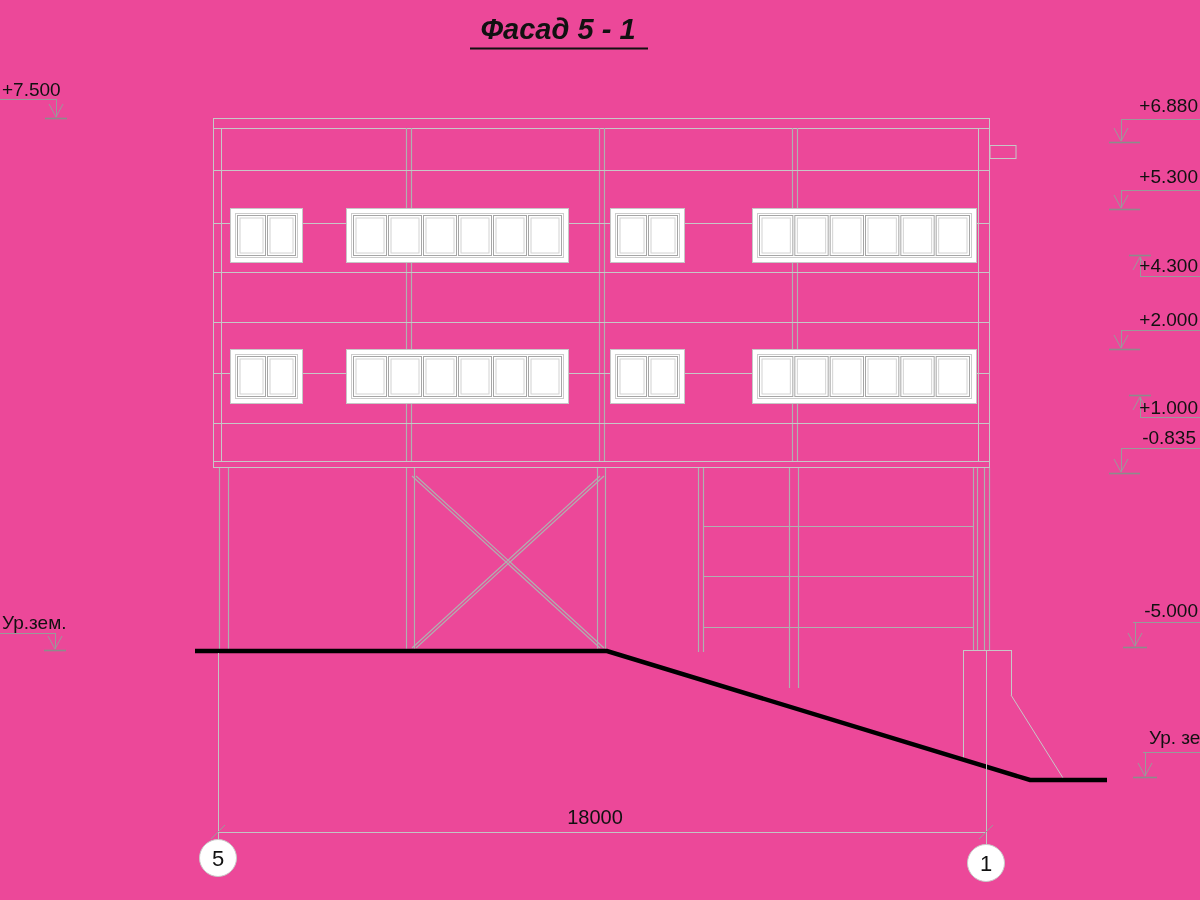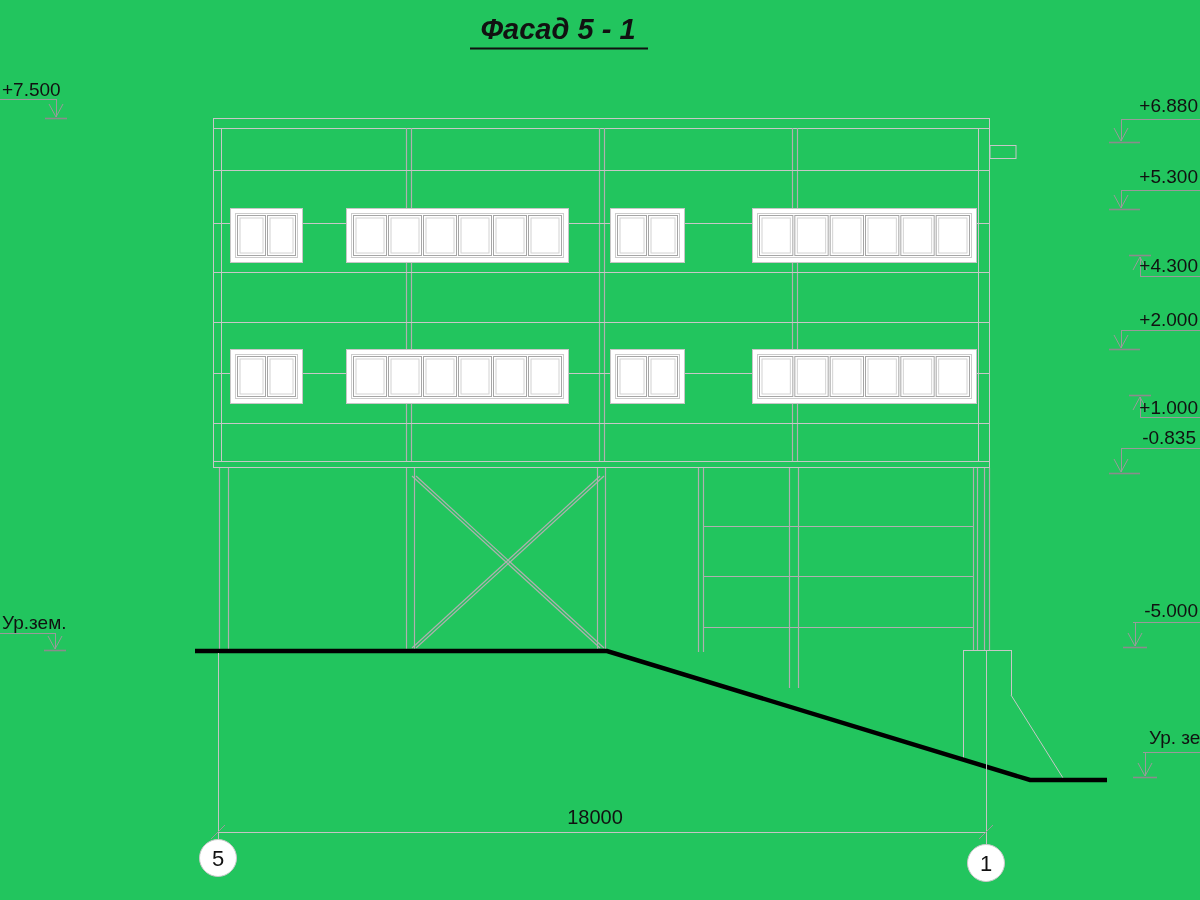--- a/index.html
+++ b/index.html
@@ -1,16 +1,16 @@
 <!DOCTYPE html>
 <html style="--drawing-line: #c7c7c7; --detail-line: #b0b0b0; --marker-line: #9a9a9a; --ground-line: #000000; --text-color: #111111;"><head>
 <meta charset="utf-8">
 <style>
   html,body{margin:0;padding:0;background:#ffffff;}
-  #stage{position:relative;width:1200px;height:900px;background:#22c55e;overflow:hidden;
+  #stage{position:relative;width:1200px;height:900px;background:#ec4899;overflow:hidden;
          font-family:"Liberation Sans",sans-serif;}
   svg{position:absolute;left:0;top:0;}
   
   .ln   {stroke:var(--drawing-line,#c7c7c7);stroke-width:1;fill:none;}
   .ln2  {stroke:var(--detail-line,#b0b0b0);stroke-width:1.2;fill:none;}
   .wf   {stroke:var(--drawing-line,#c7c7c7);stroke-width:1;fill:#ffffff;}
   .wf2  {stroke:#cccccc;stroke-width:1;fill:none;}
   .pane {stroke:#a6a6a6;stroke-width:1;fill:#ffffff;}
   .pane2{stroke:#d2d2d2;stroke-width:1;fill:none;}
   .mk   {stroke:var(--marker-line,#9a9a9a);stroke-width:1;fill:none;}

